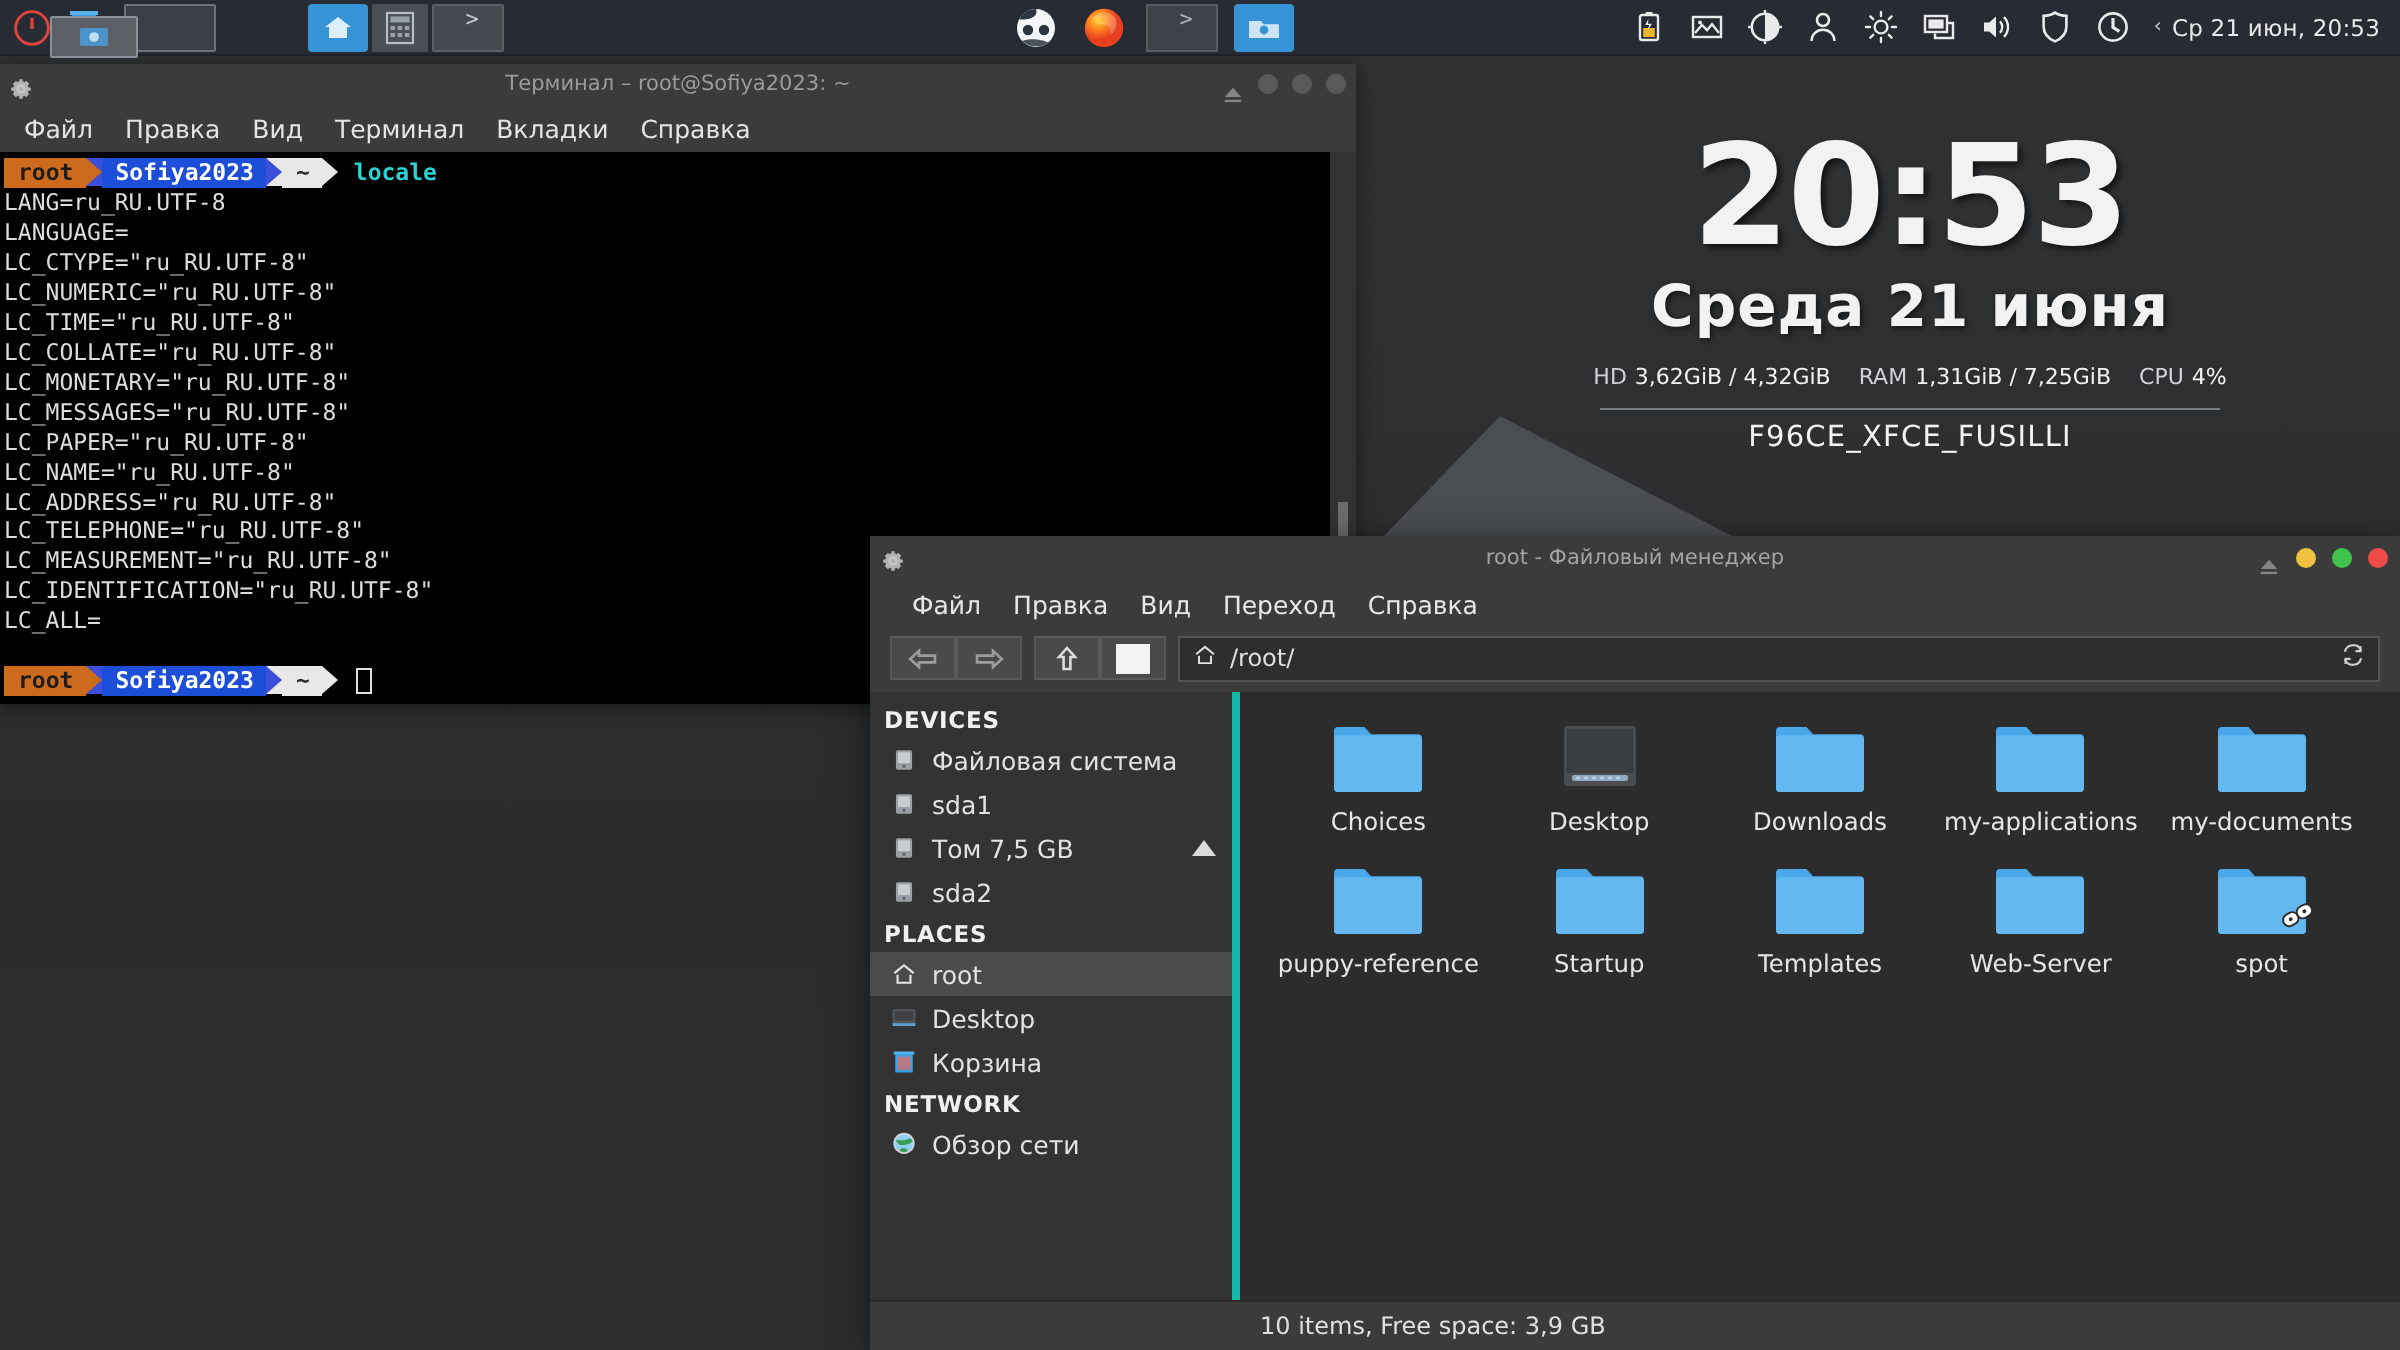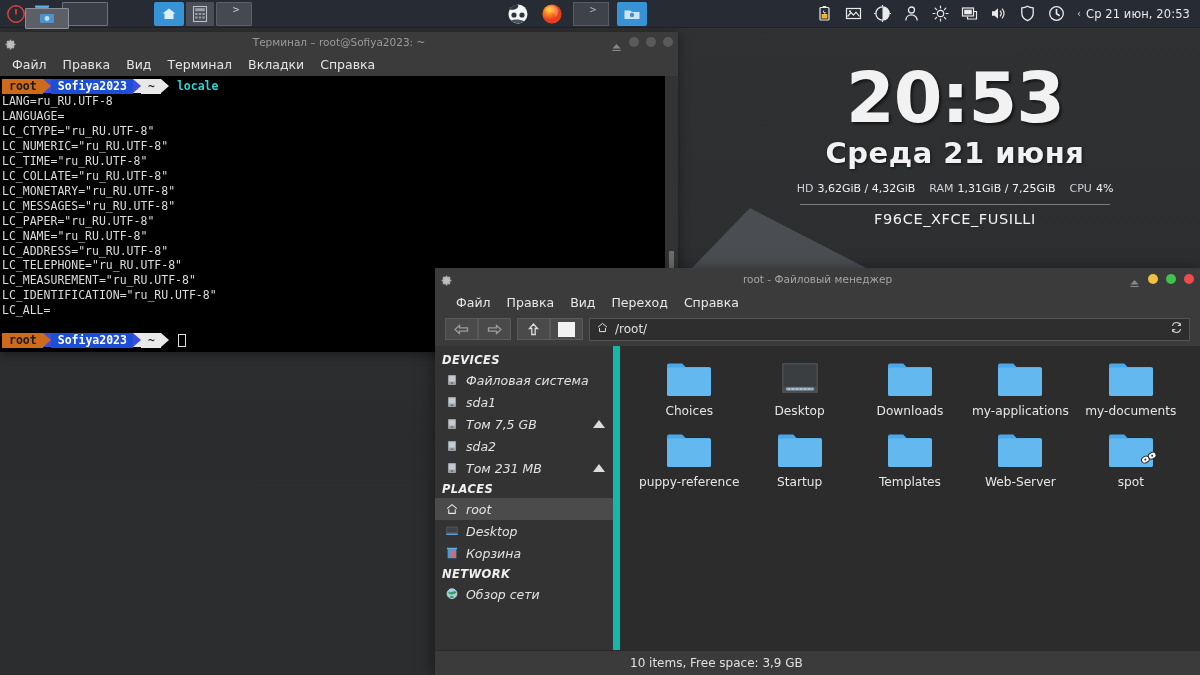--- a/index.html
+++ b/index.html
@@ -155,21 +155,21 @@
   .tgrp { display: flex; margin-right: 6px; }
   .pathbar {
     flex: 1; height: 23px; background: #2e2e2e; border: 1px solid #545454;
     display: flex; align-items: center; padding: 0 6px; color: #e0e0e0; font-size: 12px;
     justify-content: space-between;
   }
   .pathbar .left { display: flex; align-items: center; gap: 6px; }
   .fbody { flex: 1; display: flex; min-height: 0; background: #2f2f2f; }
   .fside {
     width: 185px; background: #333333; flex: none; padding-top: 4px;
-    font-size: 12.5px; color: #e2e2e2; border-right: 7px solid #14b8a6; font-style: italic;
+    font-size: 12.5px; color: #e2e2e2; border-right: 4px solid #14b8a6;
   }
   .sgroup { font-size: 11.5px; color: #f0f0f0; font-weight: bold; padding: 3px 0 2px 7px; letter-spacing: .4px; }
   .sitem {
     display: flex; align-items: center; gap: 7px; padding: 2px 8px 2px 10px;
     height: 22px; position: relative;
   }
   .sitem.sel { background: #4b4b4b; }
   .sicon { width: 14px; height: 14px; flex: none; display: block; }
   .eject { position: absolute; right: 8px; width: 0; height: 0;
            border-style: solid; border-width: 0 6px 8px 6px; border-color: transparent transparent #dcdcdc transparent; }
@@ -398,31 +398,20 @@
         <div class="sitem">
           <span>
             <svg class="sicon" viewBox="0 0 16 16">
               <rect x="3.4" y="2.4" width="9.2" height="11.2" rx="1" fill="#9aa0a6"></rect>
               <rect x="4.6" y="3.6" width="6.8" height="6.2" fill="#c6cbd0"></rect>
               <circle cx="8" cy="11.6" r="1" fill="#60656a"></circle>
             </svg>
           </span>
           <span>sda2</span>
         </div>
-        <div class="sitem">
-          <span>
-            <svg class="sicon" viewBox="0 0 16 16">
-              <rect x="3.4" y="2.4" width="9.2" height="11.2" rx="1" fill="#9aa0a6"></rect>
-              <rect x="4.6" y="3.6" width="6.8" height="6.2" fill="#c6cbd0"></rect>
-              <circle cx="8" cy="11.6" r="1" fill="#60656a"></circle>
-            </svg>
-          </span>
-          <span>Том 231 MB</span>
-          <span class="eject"></span>
-        </div>
         <div class="sgroup">PLACES</div>
         <div class="sitem sel">
           <span>
             <svg class="sicon" viewBox="0 0 16 16" fill="none" stroke="#e8e8e8" stroke-width="1.2">
               <path d="M2.5 7.5L8 3l5.5 4.5M4.3 8.4V13h7.4V8.4"></path>
             </svg>
           </span>
           <span>root</span>
         </div>
         <div class="sitem">

